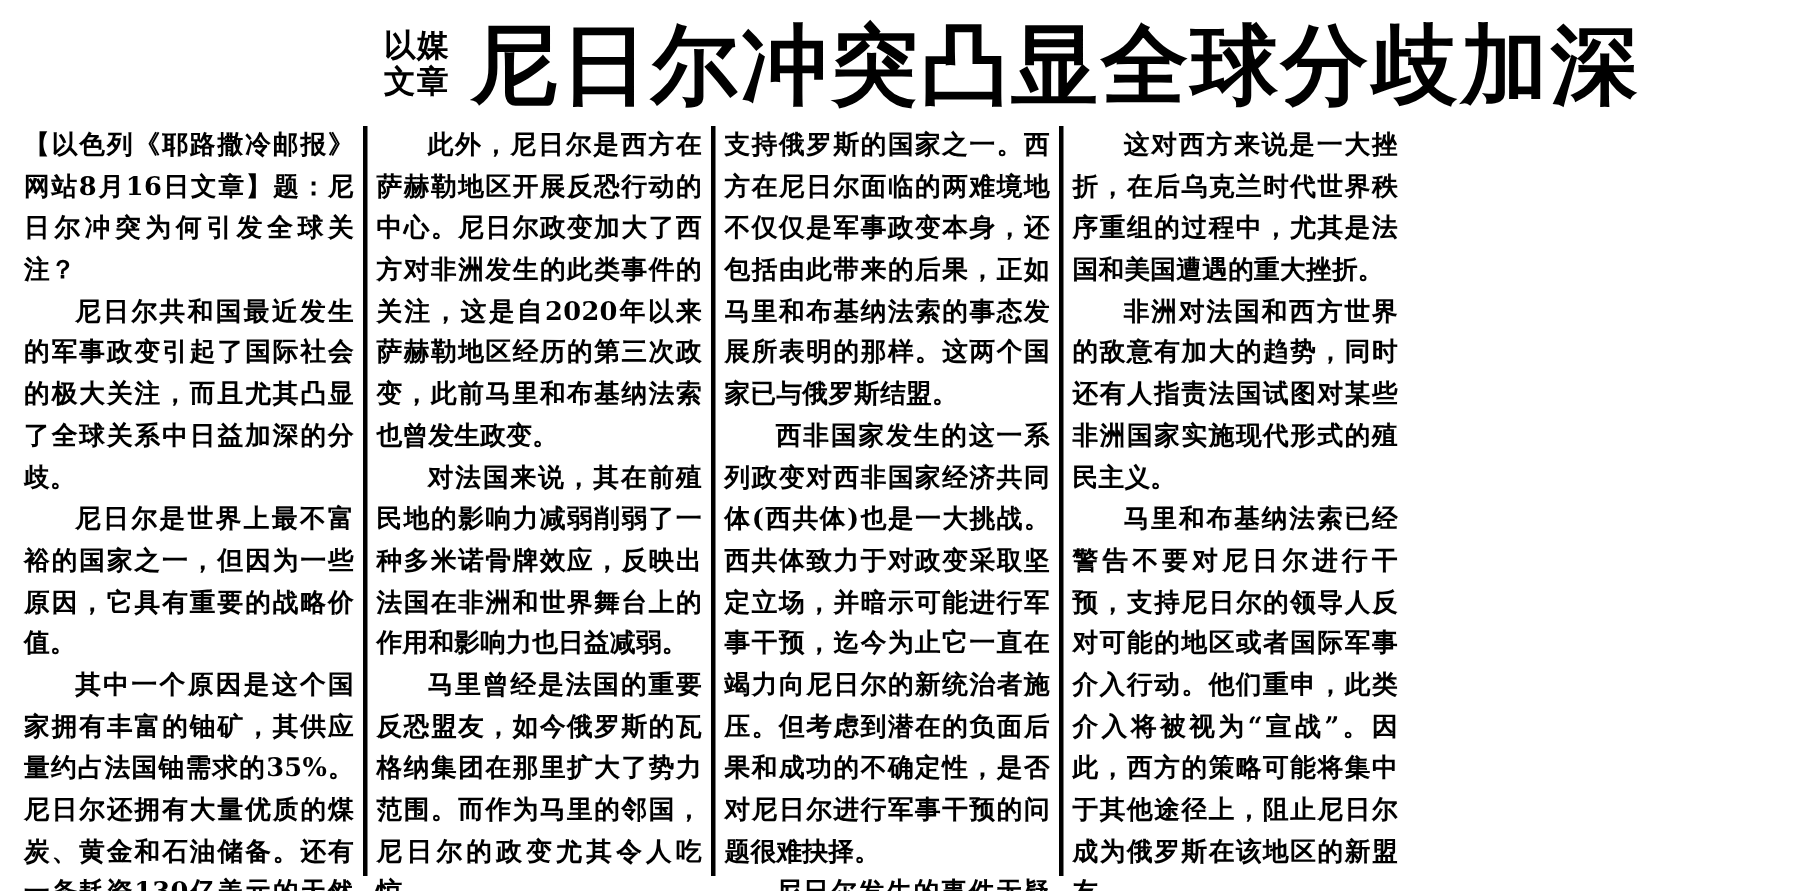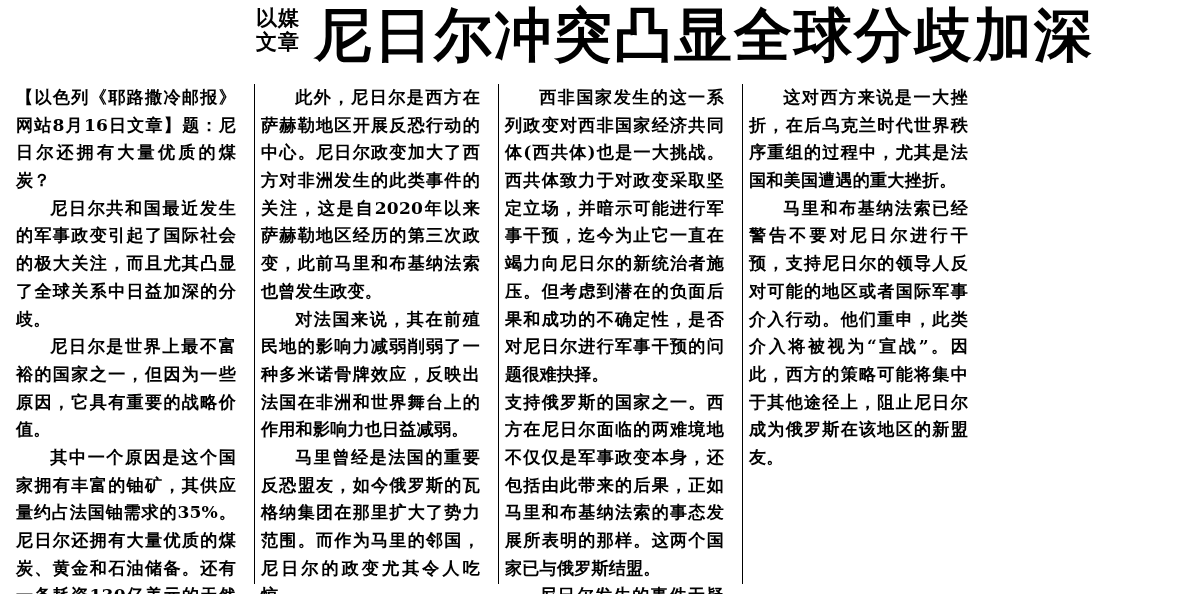--- a/index.html
+++ b/index.html
@@ -17,21 +17,21 @@
   .page {
     position: relative;
     width: 1200px;
     height: 594px;
     box-sizing: border-box;
     padding: 6px 10px 4px 10px;
   }
   
   .masthead {
     display: flex;
-    align-items: flex-start;
+    align-items: center;
     justify-content: center;
     gap: 14px;
     height: 74px;
     padding-left: 150px;
     box-sizing: border-box;
   }
   .kicker {
     font-family: "DejaVu Serif", "Liberation Serif", serif;
     font-weight: bold;
     font-size: 21px;
@@ -57,22 +57,21 @@
     height: 500px;
     margin-top: 4px;
   }
   .column {
     width: 232px;
     padding: 0 6px;
     box-sizing: border-box;
     position: relative;
   }
   .column + .column {
-    border-left: 1px solid #000000;
-    margin-left: 12px;
+    border-left: 3px solid #000000;
   }
   .para {
     font-family: "DejaVu Serif", "Liberation Serif", serif;
     font-size: 17.1px;
     line-height: 1.62;
     text-align: justify;
     text-align-last: left;
     text-justify: inter-character;
     letter-spacing: 0.2px;
     margin: 0 0 0 0;
@@ -90,38 +89,39 @@
 
   <div class="masthead">
     <div class="kicker">以媒
 文章</div>
     <div class="headline">尼日尔冲突凸显全球分歧加深</div>
   </div>
 
   <div class="columns">
 
     <div class="column">
-      <p class="para noindent">【以色列《耶路撒冷邮报》网站8月16日文章】题：尼日尔还拥有大量优质的煤炭？</p>
+      <p class="para noindent">【以色列《耶路撒冷邮报》网站8月16日文章】题：尼日尔冲突为何引发全球关注？</p>
       <p class="para">尼日尔共和国最近发生的军事政变引起了国际社会的极大关注，而且尤其凸显了全球关系中日益加深的分歧。</p>
       <p class="para">尼日尔是世界上最不富裕的国家之一，但因为一些原因，它具有重要的战略价值。</p>
       <p class="para">其中一个原因是这个国家拥有丰富的铀矿，其供应量约占法国铀需求的35%。尼日尔还拥有大量优质的煤炭、黄金和石油储备。还有一条耗资130亿美元的天然气管道从尼日利亚经尼日尔和阿尔及利亚通往欧洲国家。这条长长的管道预计将向欧洲供应约300亿立方米天然气。</p>
     </div>
 
     <div class="column">
       <p class="para">此外，尼日尔是西方在萨赫勒地区开展反恐行动的中心。尼日尔政变加大了西方对非洲发生的此类事件的关注，这是自2020年以来萨赫勒地区经历的第三次政变，此前马里和布基纳法索也曾发生政变。</p>
       <p class="para">对法国来说，其在前殖民地的影响力减弱削弱了一种多米诺骨牌效应，反映出法国在非洲和世界舞台上的作用和影响力也日益减弱。</p>
       <p class="para">马里曾经是法国的重要反恐盟友，如今俄罗斯的瓦格纳集团在那里扩大了势力范围。而作为马里的邻国，尼日尔的政变尤其令人吃惊。</p>
 
     </div>
 
     <div class="column">
+      <p class="para noindent">支持俄罗斯的国家之一。西方在尼日尔面临的两难境地不仅仅是军事政变本身，还包括由此带来的后果，正如马里和布基纳法索的事态发展所表明的那样。这两个国家已与俄罗斯结盟。</p>
       <p class="para">西非国家发生的这一系列政变对西非国家经济共同体(西共体)也是一大挑战。西共体致力于对政变采取坚定立场，并暗示可能进行军事干预，迄今为止它一直在竭力向尼日尔的新统治者施压。但考虑到潜在的负面后果和成功的不确定性，是否对尼日尔进行军事干预的问题很难抉择。</p>
-      <p class="para noindent">支持俄罗斯的国家之一。西方在尼日尔面临的两难境地不仅仅是军事政变本身，还包括由此带来的后果，正如马里和布基纳法索的事态发展所表明的那样。这两个国家已与俄罗斯结盟。</p>
       <p class="para">尼日尔发生的事件无疑是西方，尤其是法国和美国遭遇的重大挫折。非洲对西方在非影响</p>
     </div>
 
     <div class="column">
       <p class="para">这对西方来说是一大挫折，在后乌克兰时代世界秩序重组的过程中，尤其是法国和美国遭遇的重大挫折。</p>
+      <p class="para">非洲对法国和西方世界的敌意有加大的趋势，同时还有人指责法国试图对某些非洲国家实施现代形式的殖民主义。</p>
       <p class="para">马里和布基纳法索已经警告不要对尼日尔进行干预，支持尼日尔的领导人反对可能的地区或者国际军事介入行动。他们重申，此类介入将被视为“宣战”。因此，西方的策略可能将集中于其他途径上，阻止尼日尔成为俄罗斯在该地区的新盟友。</p>
     </div>
 
   </div>
 </div>
 
 </body></html>

